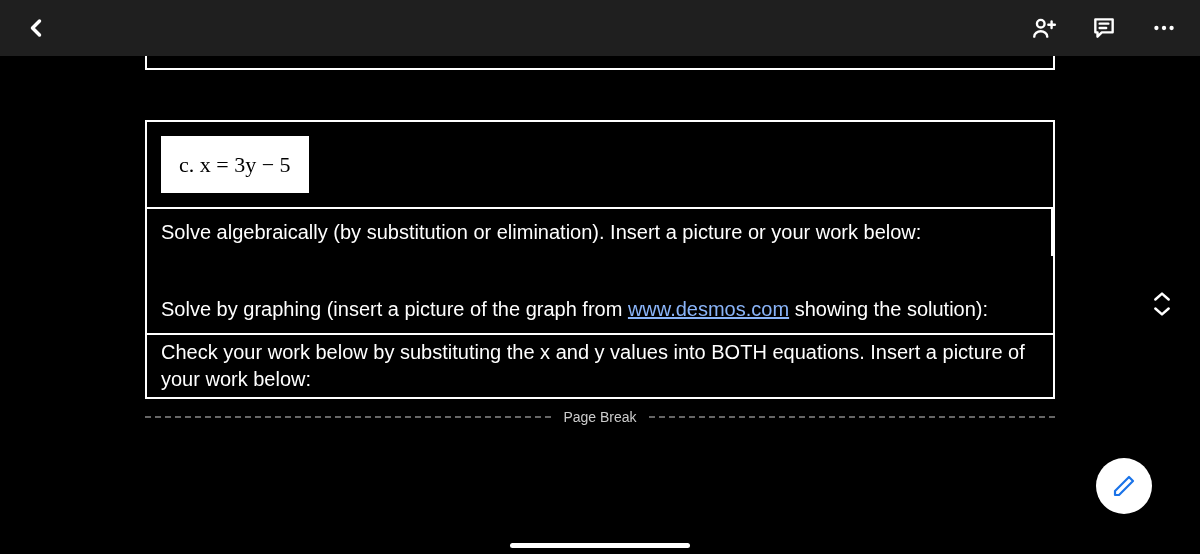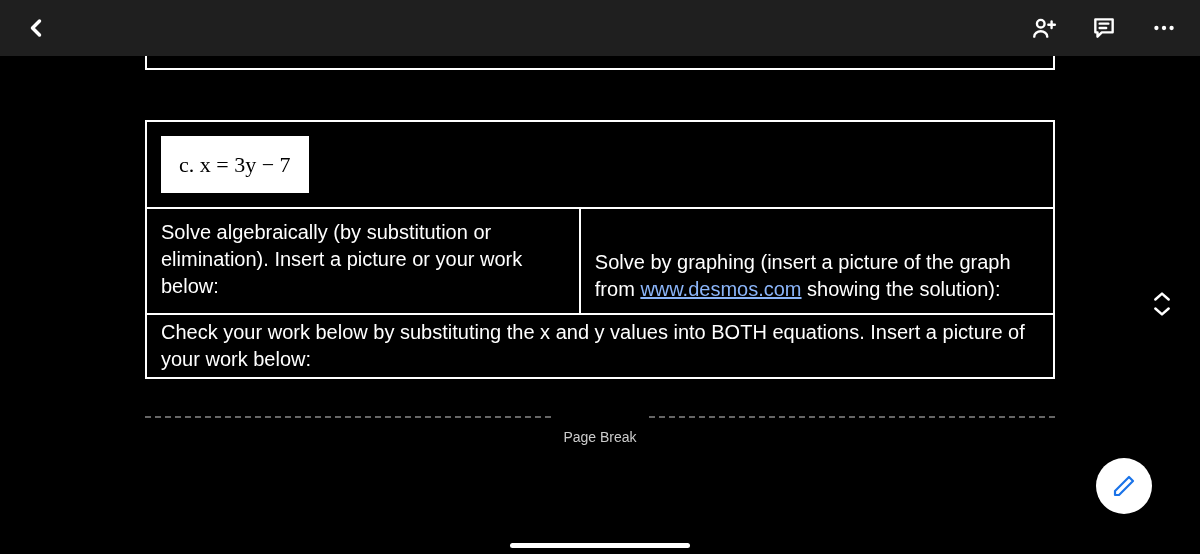--- a/index.html
+++ b/index.html
@@ -76,20 +76,21 @@
     .math-eq1 {
       display: block;
     }
     .math-eq2 {
       display: block;
       padding-left: 22px;
     }
     .row-solve {
       display: flex;
       border-bottom: 2px solid #fff;
+      flex-direction: column;
     }
     .cell-left {
       flex: 1;
       border-right: 2px solid #fff;
       padding: 10px 14px;
       font-size: 20px;
       line-height: 1.35;
     }
     .cell-right {
       flex: 1.1;
@@ -115,21 +116,20 @@
       margin-top: 10px;
     }
     .dash-line {
       flex: 1;
       border-top: 2px dashed #666;
     }
     .page-break-label {
       color: #ccc;
       font-size: 14px;
       padding: 0 12px;
-      margin-top: 40px;
     }
     .fab {
       position: absolute;
       right: 48px;
       bottom: 40px;
       width: 56px;
       height: 56px;
       background: #fff;
       border-radius: 50%;
       display: flex;
@@ -196,21 +196,21 @@
     </div>
   </div>
 </div>
 
 <div class="document-area">
   <div class="partial-box"></div>
 
   <div class="main-table">
     <div class="row-problem">
       <div class="math-box">
-        <span class="math-eq1">c. x = 3y − 7</span>
+        <span class="math-eq1">c. x = 3y − 5</span>
       </div>
     </div>
     <div class="row-solve">
       <div class="cell-left">
         <span>Solve algebraically (by substitution or elimination). Insert a picture or your work below:</span>
       </div>
       <div class="cell-right">
         <span>Solve by graphing (insert a picture of the graph from </span><a class="link">www.desmos.com</a><span> showing the solution):</span>
       </div>
     </div>

